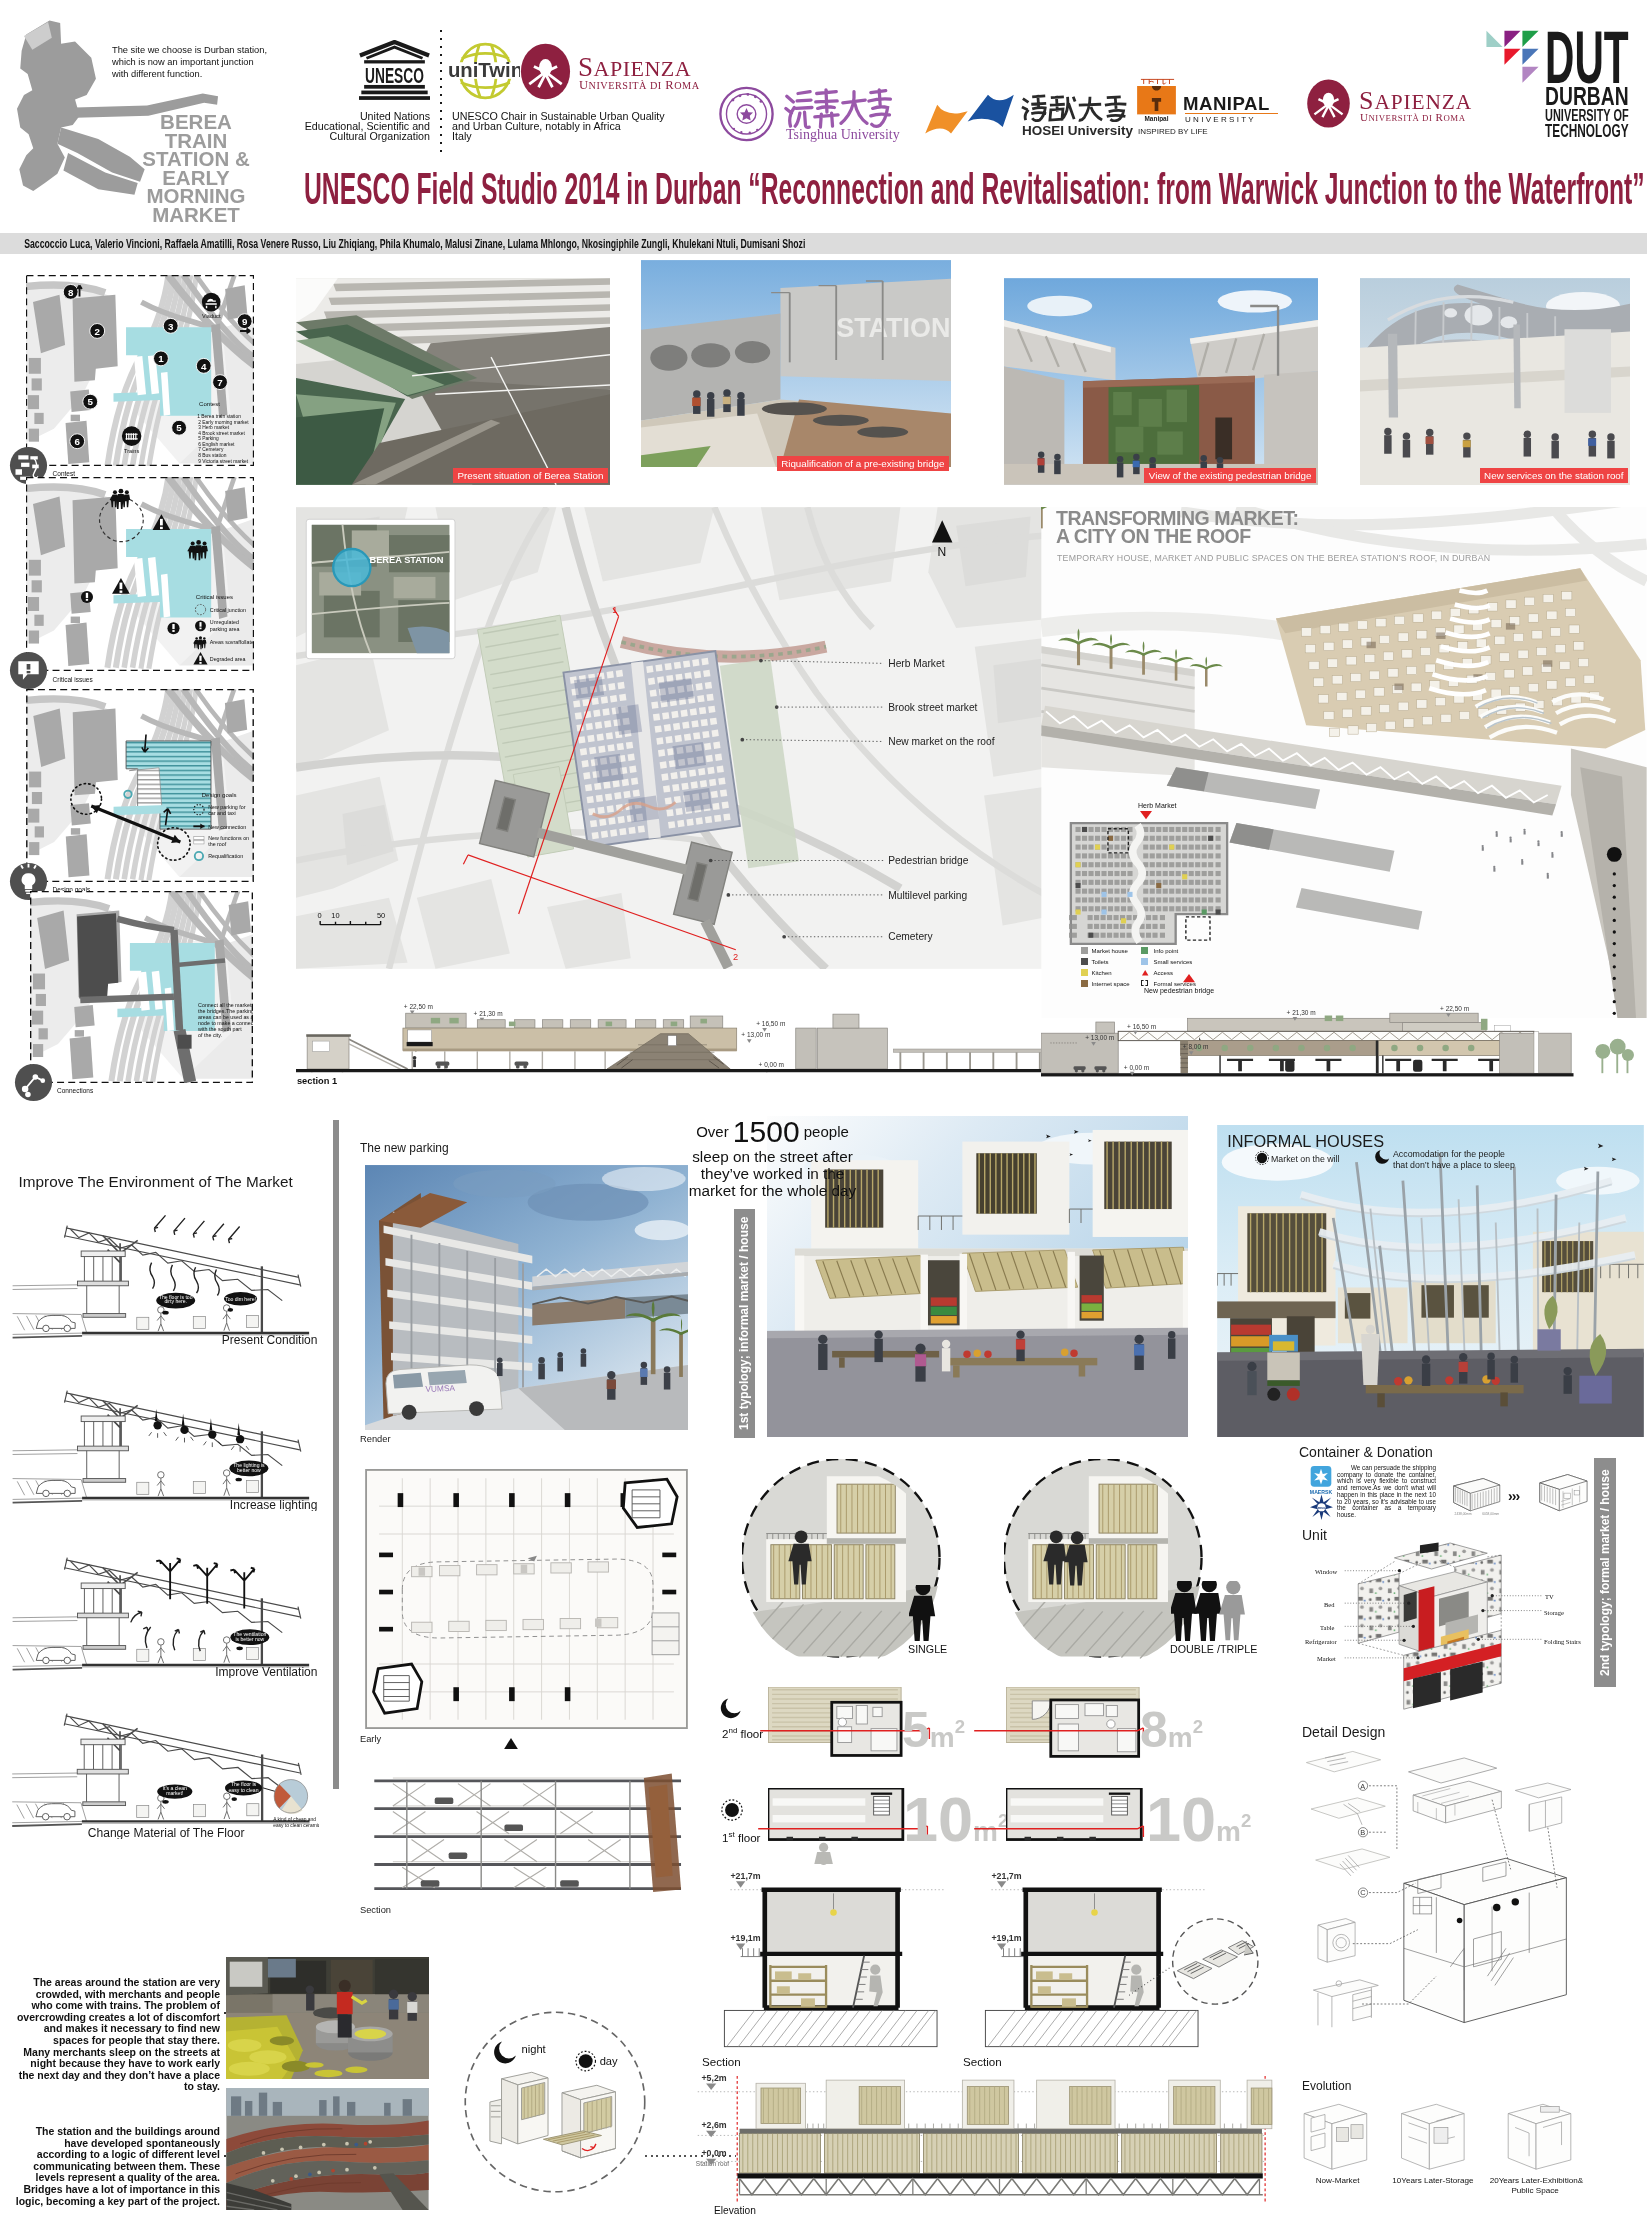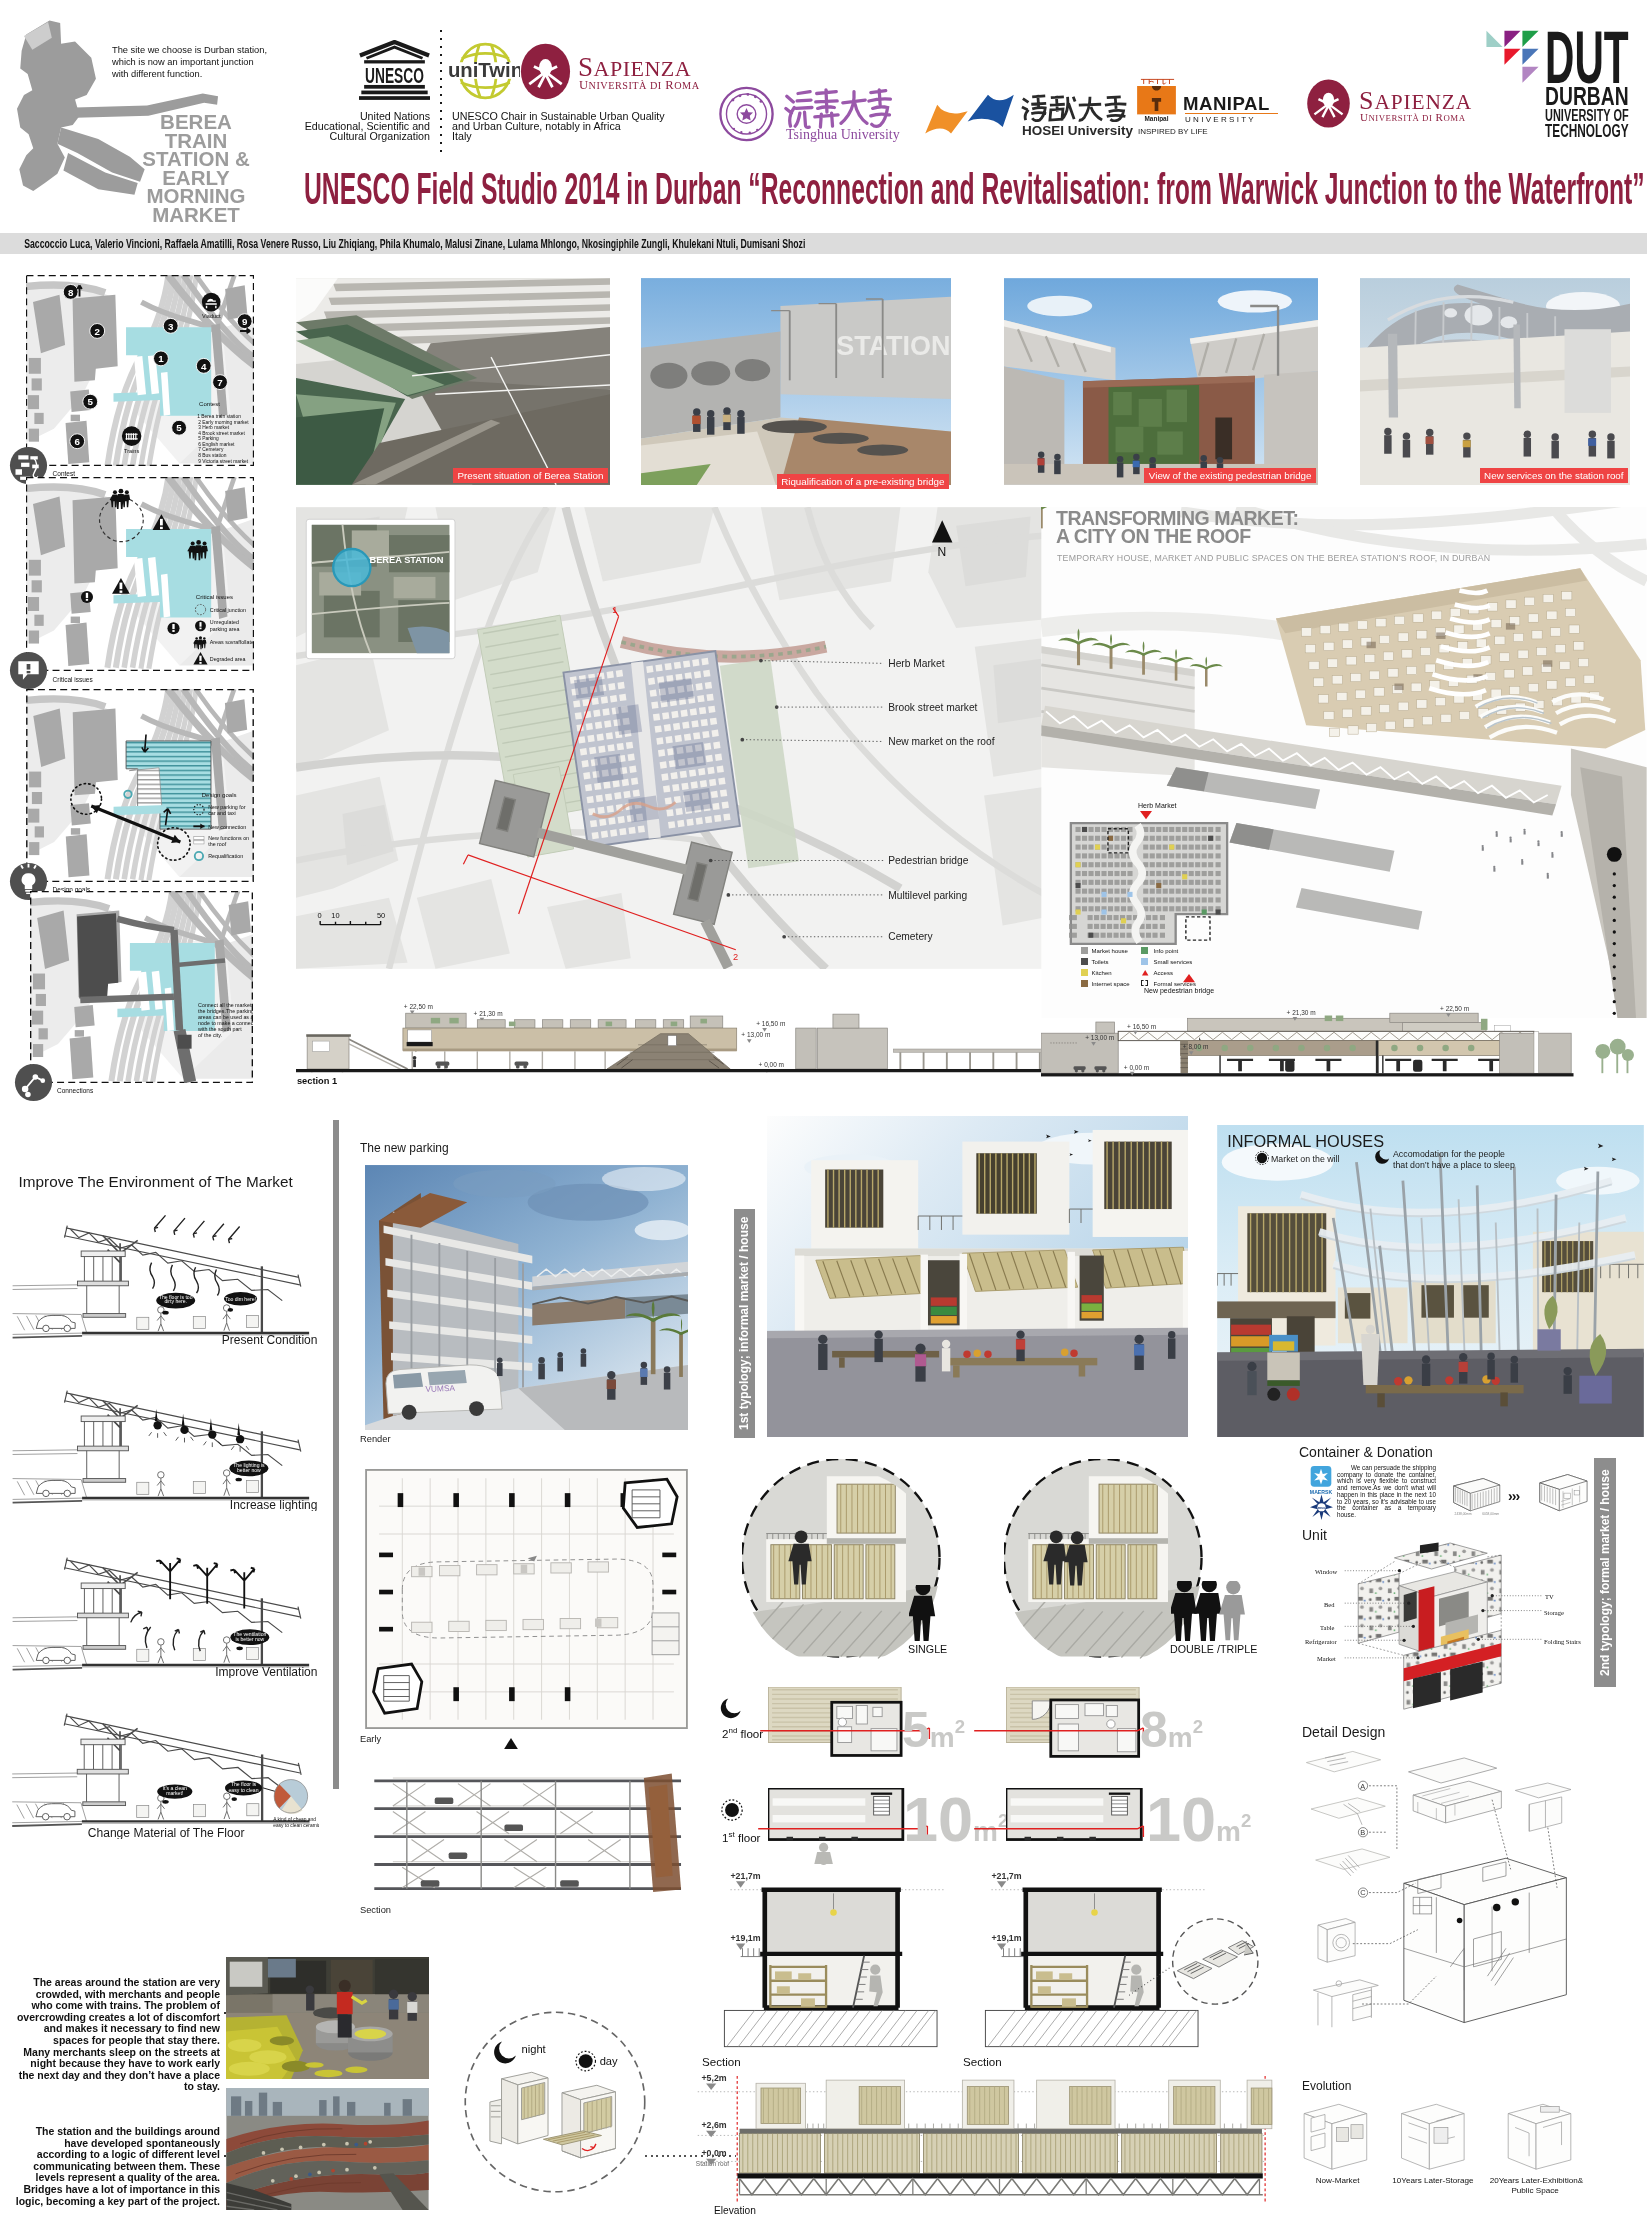--- a/index.html
+++ b/index.html
@@ -465,21 +465,21 @@
     <polygon points="120,445 420,305 440,312 170,445" fill="#9a968c"></polygon>
     <g stroke="#f4f4f2" stroke-width="3" fill="none">
           <path d="M250 210 L676 165"></path>
           <path d="M300 250 L676 230"></path>
           <path d="M420 170 L560 445"></path>
         </g>
   </svg>
   <div class="cap" style="right:1.9px;bottom:1.9px">Present situation of Berea Station</div>
 </div>
 
-<div class="abs" style="left:641px;top:278px;width:310px;height:213px">
+<div class="abs" style="left:641px;top:260px;width:310px;height:213px">
   <svg width="310" height="207" viewBox="0 0 667 445">
     <defs>
           <linearGradient id="sky2" x1="0" y1="0" x2="0" y2="1">
             <stop offset="0" stop-color="#79aede"></stop>
             <stop offset="1" stop-color="#d9e8f4"></stop>
           </linearGradient>
         </defs>
     <rect width="667" height="445" fill="url(#sky2)"></rect>
     <polygon points="300,60 667,40 667,260 300,250" fill="#c9c9c7"></polygon>
     <text x="420" y="165" font-size="58" font-weight="bold" fill="#eeeeec" font-family="Liberation Sans,sans-serif" opacity="0.9">STATION</text>
@@ -1592,20 +1592,24 @@
           <rect x="150" y="72" width="40" height="14" rx="4"></rect>
           <rect x="300" y="130" width="40" height="14" rx="4"></rect>
           <rect x="180" y="190" width="40" height="14" rx="4"></rect>
           <rect x="420" y="250" width="40" height="14" rx="4"></rect>
           <rect x="120" y="250" width="40" height="14" rx="4"></rect>
         </g>
   </svg>
 </div>
 <div class="abs" style="left:360px;top:1905px;font-size:9.3px;color:#1a1a1a">Section</div>
 
+<div class="abs" style="left:675px;top:1120px;width:195px;text-align:center;color:#111;z-index:6">
+  <div style="font-size:15px;line-height:23px;white-space:nowrap"><span style="vertical-align:4.6px">Over </span><span style="font-size:30px">1500</span><span style="vertical-align:4.6px"> people</span></div>
+  <div style="font-size:15.3px;line-height:17px;white-space:nowrap">sleep on the street after<br>they’ve worked in the<br>market for the whole day</div>
+</div>
 
 <div class="abs" style="left:734px;top:1209px;width:20.5px;height:229px;background:#8d8d8d"></div>
 <div class="abs" style="left:734px;top:1209px;width:20.5px;height:229px;writing-mode:vertical-rl;transform:rotate(180deg);color:#fff;font-size:12px;font-weight:bold;text-align:center;line-height:20.5px">1st typology; informal market / house</div>
 
 <div class="abs" style="left:767px;top:1116px;width:421px;height:321px">
   <svg width="421" height="321" viewBox="0 0 905 690">
     <defs>
           <linearGradient id="isky" x1="0" y1="0" x2="1" y2="0.7">
             <stop offset="0" stop-color="#fdfdfd"></stop>
             <stop offset="0.35" stop-color="#ddeaf4"></stop>

